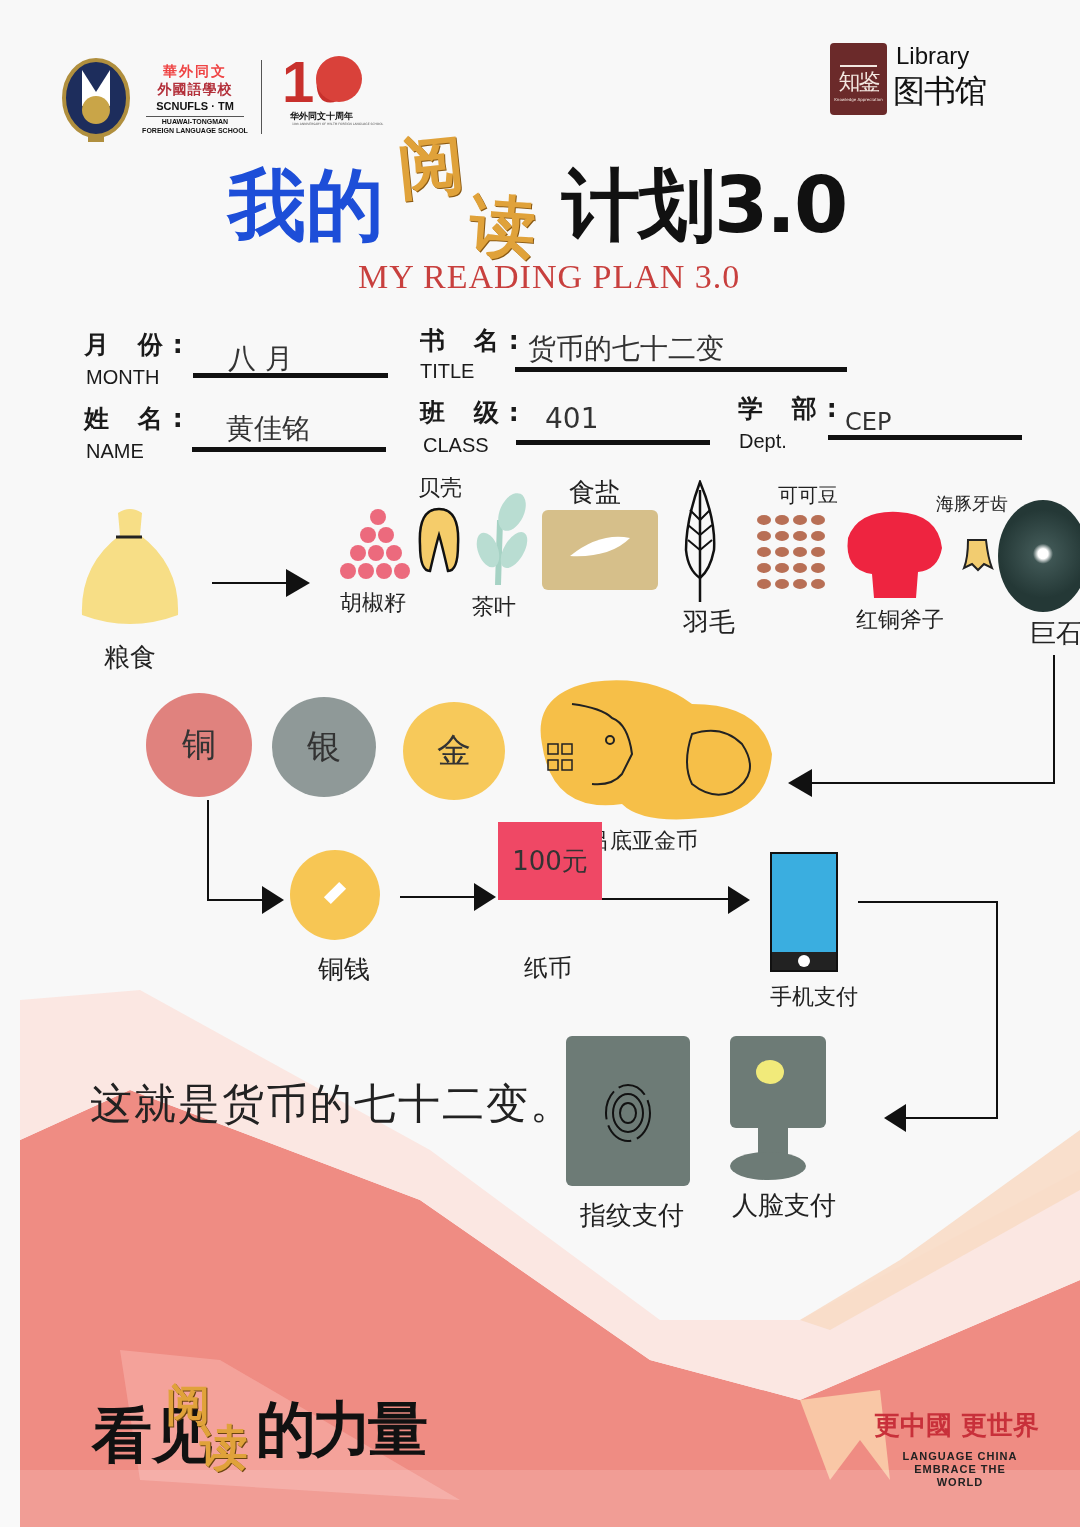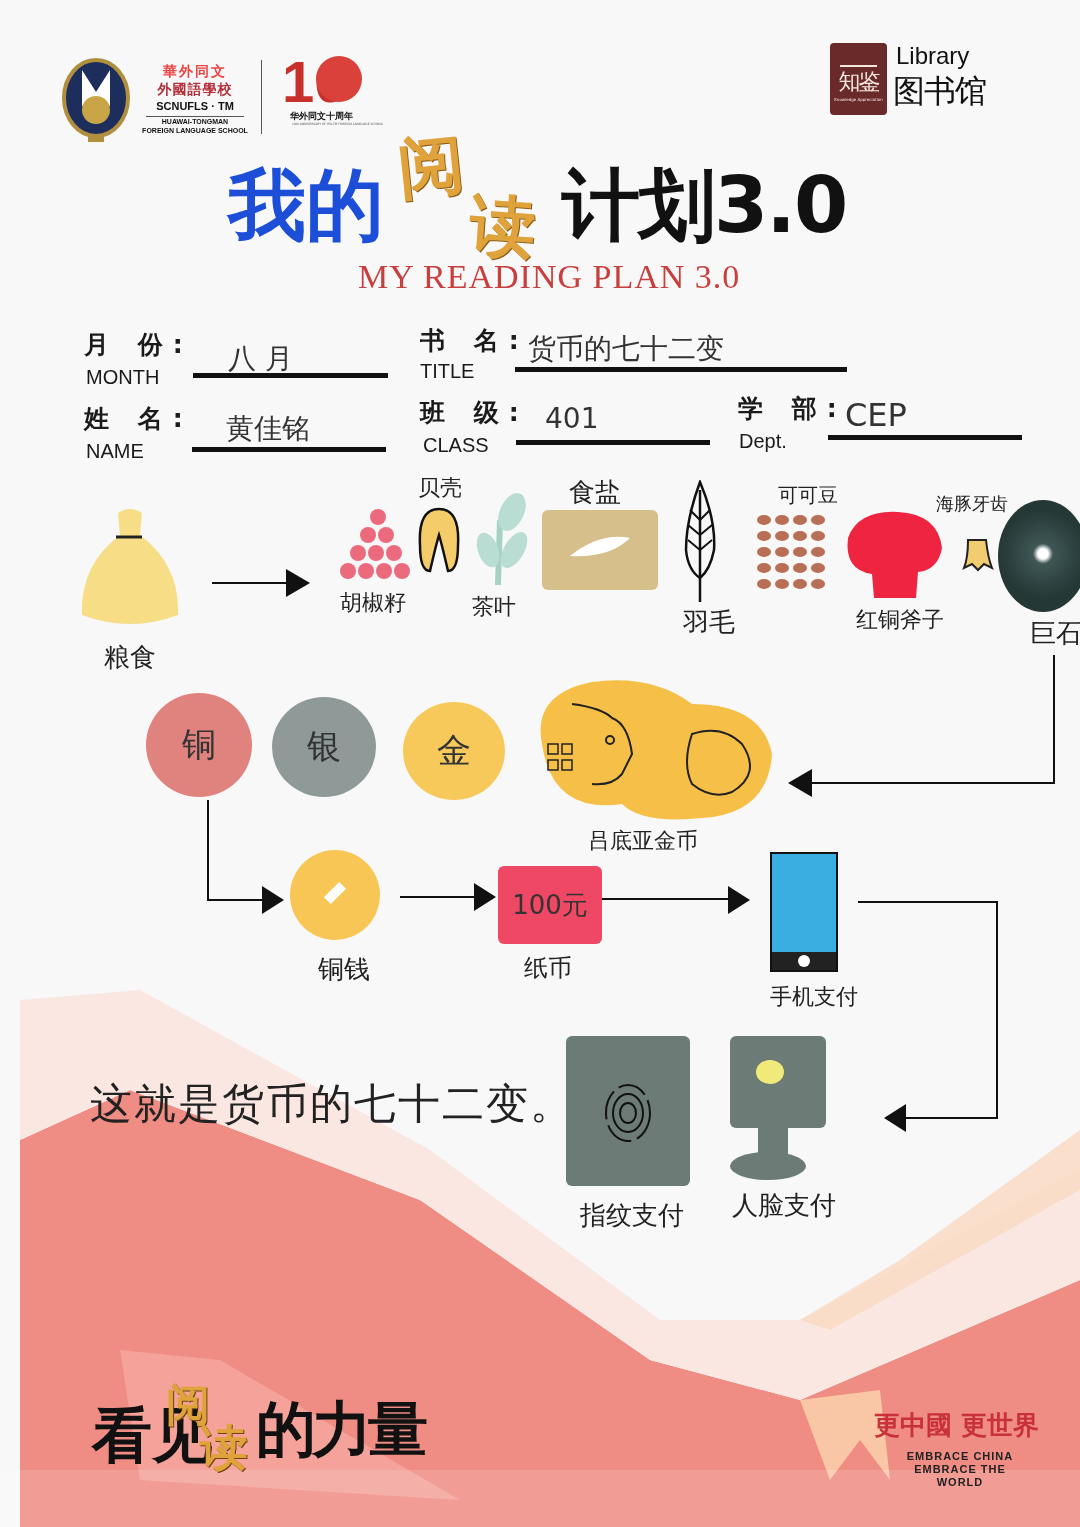--- a/index.html
+++ b/index.html
@@ -84,21 +84,21 @@
   <div class="field-val" style="left:202px;top:410px;margin-left:24px;">黄佳铭</div>
   <div class="uline" style="left:192px;top:447px;width:194px;"></div>
 
   <div class="abs label-cn" style="left:420px;top:396px;">班 级:</div>
   <div class="abs label-en" style="left:423px;top:434px;">CLASS</div>
   <div class="field-val" style="left:545px;top:402px;">401</div>
   <div class="uline" style="left:516px;top:440px;width:194px;"></div>
 
   <div class="abs label-cn" style="left:738px;top:392px;">学 部:</div>
   <div class="abs label-en" style="left:739px;top:430px;">Dept.</div>
-  <div class="field-val" style="left:845px;top:396px;font-size:32px;">CEP</div>
+  <div class="field-val" style="left:845px;top:408px;font-size:24px;">CEP</div>
   <div class="uline" style="left:828px;top:435px;width:194px;"></div>
 
   <svg class="abs" style="left:70px;top:505px;" width="120" height="130">
     <path d="M48 8 Q60 0 72 8 L70 30 Q110 60 108 110 Q60 128 12 110 Q10 60 50 30 Z" fill="#f6da79" opacity="0.9"></path>
     <line x1="46" y1="32" x2="72" y2="32" stroke="#222" stroke-width="3"></line>
   </svg>
   <div class="item-label" style="left:104px;top:640px;font-size:26px;">粮食</div>
 
   <div class="arrow-line" style="left:212px;top:582px;width:80px;height:2px;"></div>
   <svg class="abs" style="left:286px;top:569px;" width="24" height="28">
@@ -220,21 +220,21 @@
   <div class="abs" style="left:290px;top:850px;width:90px;height:90px;border-radius:50%;background:#f7c654;">
     <div style="position:absolute;left:38px;top:34px;width:14px;height:18px;background:#fff;transform:rotate(45deg) scale(0.7,1.2);"></div>
   </div>
   <div class="item-label" style="left:318px;top:952px;font-size:26px;">铜钱</div>
 
   <div class="arrow-line" style="left:400px;top:896px;width:80px;height:2px;"></div>
   <svg class="abs" style="left:474px;top:883px;" width="22" height="28">
       <polygon points="0,0 22,14 0,28" fill="#111"></polygon>
     </svg>
 
-  <div class="abs" style="left:498px;top:866px;width:104px;height:78px;background:#ef4865;border-radius:6px;display:flex;align-items:center;justify-content:center;">
+  <div class="abs" style="left:498px;top:822px;width:104px;height:78px;background:#ef4865;border-radius:0;display:flex;align-items:center;justify-content:center;">
     <span style="font-size:26px;color:#333;">100元</span>
   </div>
   <div class="item-label" style="left:524px;top:952px;font-size:24px;">纸币</div>
 
   <div class="arrow-line" style="left:602px;top:898px;width:130px;height:2px;"></div>
   <svg class="abs" style="left:728px;top:886px;" width="22" height="28">
       <polygon points="0,0 22,14 0,28" fill="#111"></polygon>
     </svg>
 
   <div class="abs" style="left:770px;top:852px;width:68px;height:120px;background:#3aaee0;border:2px solid #111;box-sizing:border-box;">
@@ -269,16 +269,16 @@
   <div class="abs" style="left:730px;top:1152px;width:76px;height:28px;border-radius:50%;background:#6d7b76;"></div>
   <div class="item-label" style="left:732px;top:1188px;font-size:26px;">人脸支付</div>
 
   <div class="abs" style="left:92px;top:1402px;font-size:60px;font-weight:bold;color:#111;line-height:66px;">看见</div>
   <div class="abs" style="left:166px;top:1380px;font-size:44px;font-weight:bold;color:#e0a23a;line-height:50px;text-shadow:1px 1px 0 #6b4410;">阅</div>
   <div class="abs" style="left:200px;top:1420px;font-size:48px;font-weight:bold;color:#e0a23a;line-height:54px;text-shadow:1px 1px 0 #6b4410;">读</div>
   <div class="abs" style="left:256px;top:1396px;font-size:60px;font-weight:bold;color:#111;line-height:66px;letter-spacing:-4px;">的力量</div>
 
   <div class="abs" style="left:874px;top:1408px;font-size:26px;color:#c8303a;font-weight:bold;font-family:'DejaVu Serif',serif;white-space:nowrap;">更中國 更世界</div>
   <div class="abs" style="left:890px;top:1450px;width:140px;text-align:center;font-size:11px;font-weight:bold;color:#222;font-family:'Liberation Sans',sans-serif;letter-spacing:1px;line-height:13px;">
-    <div>EMBRACE CHINA</div>
+    <div>LANGUAGE CHINA</div>
     <div>EMBRACE THE WORLD</div>
   </div>
 </div>
 
 </body></html>

